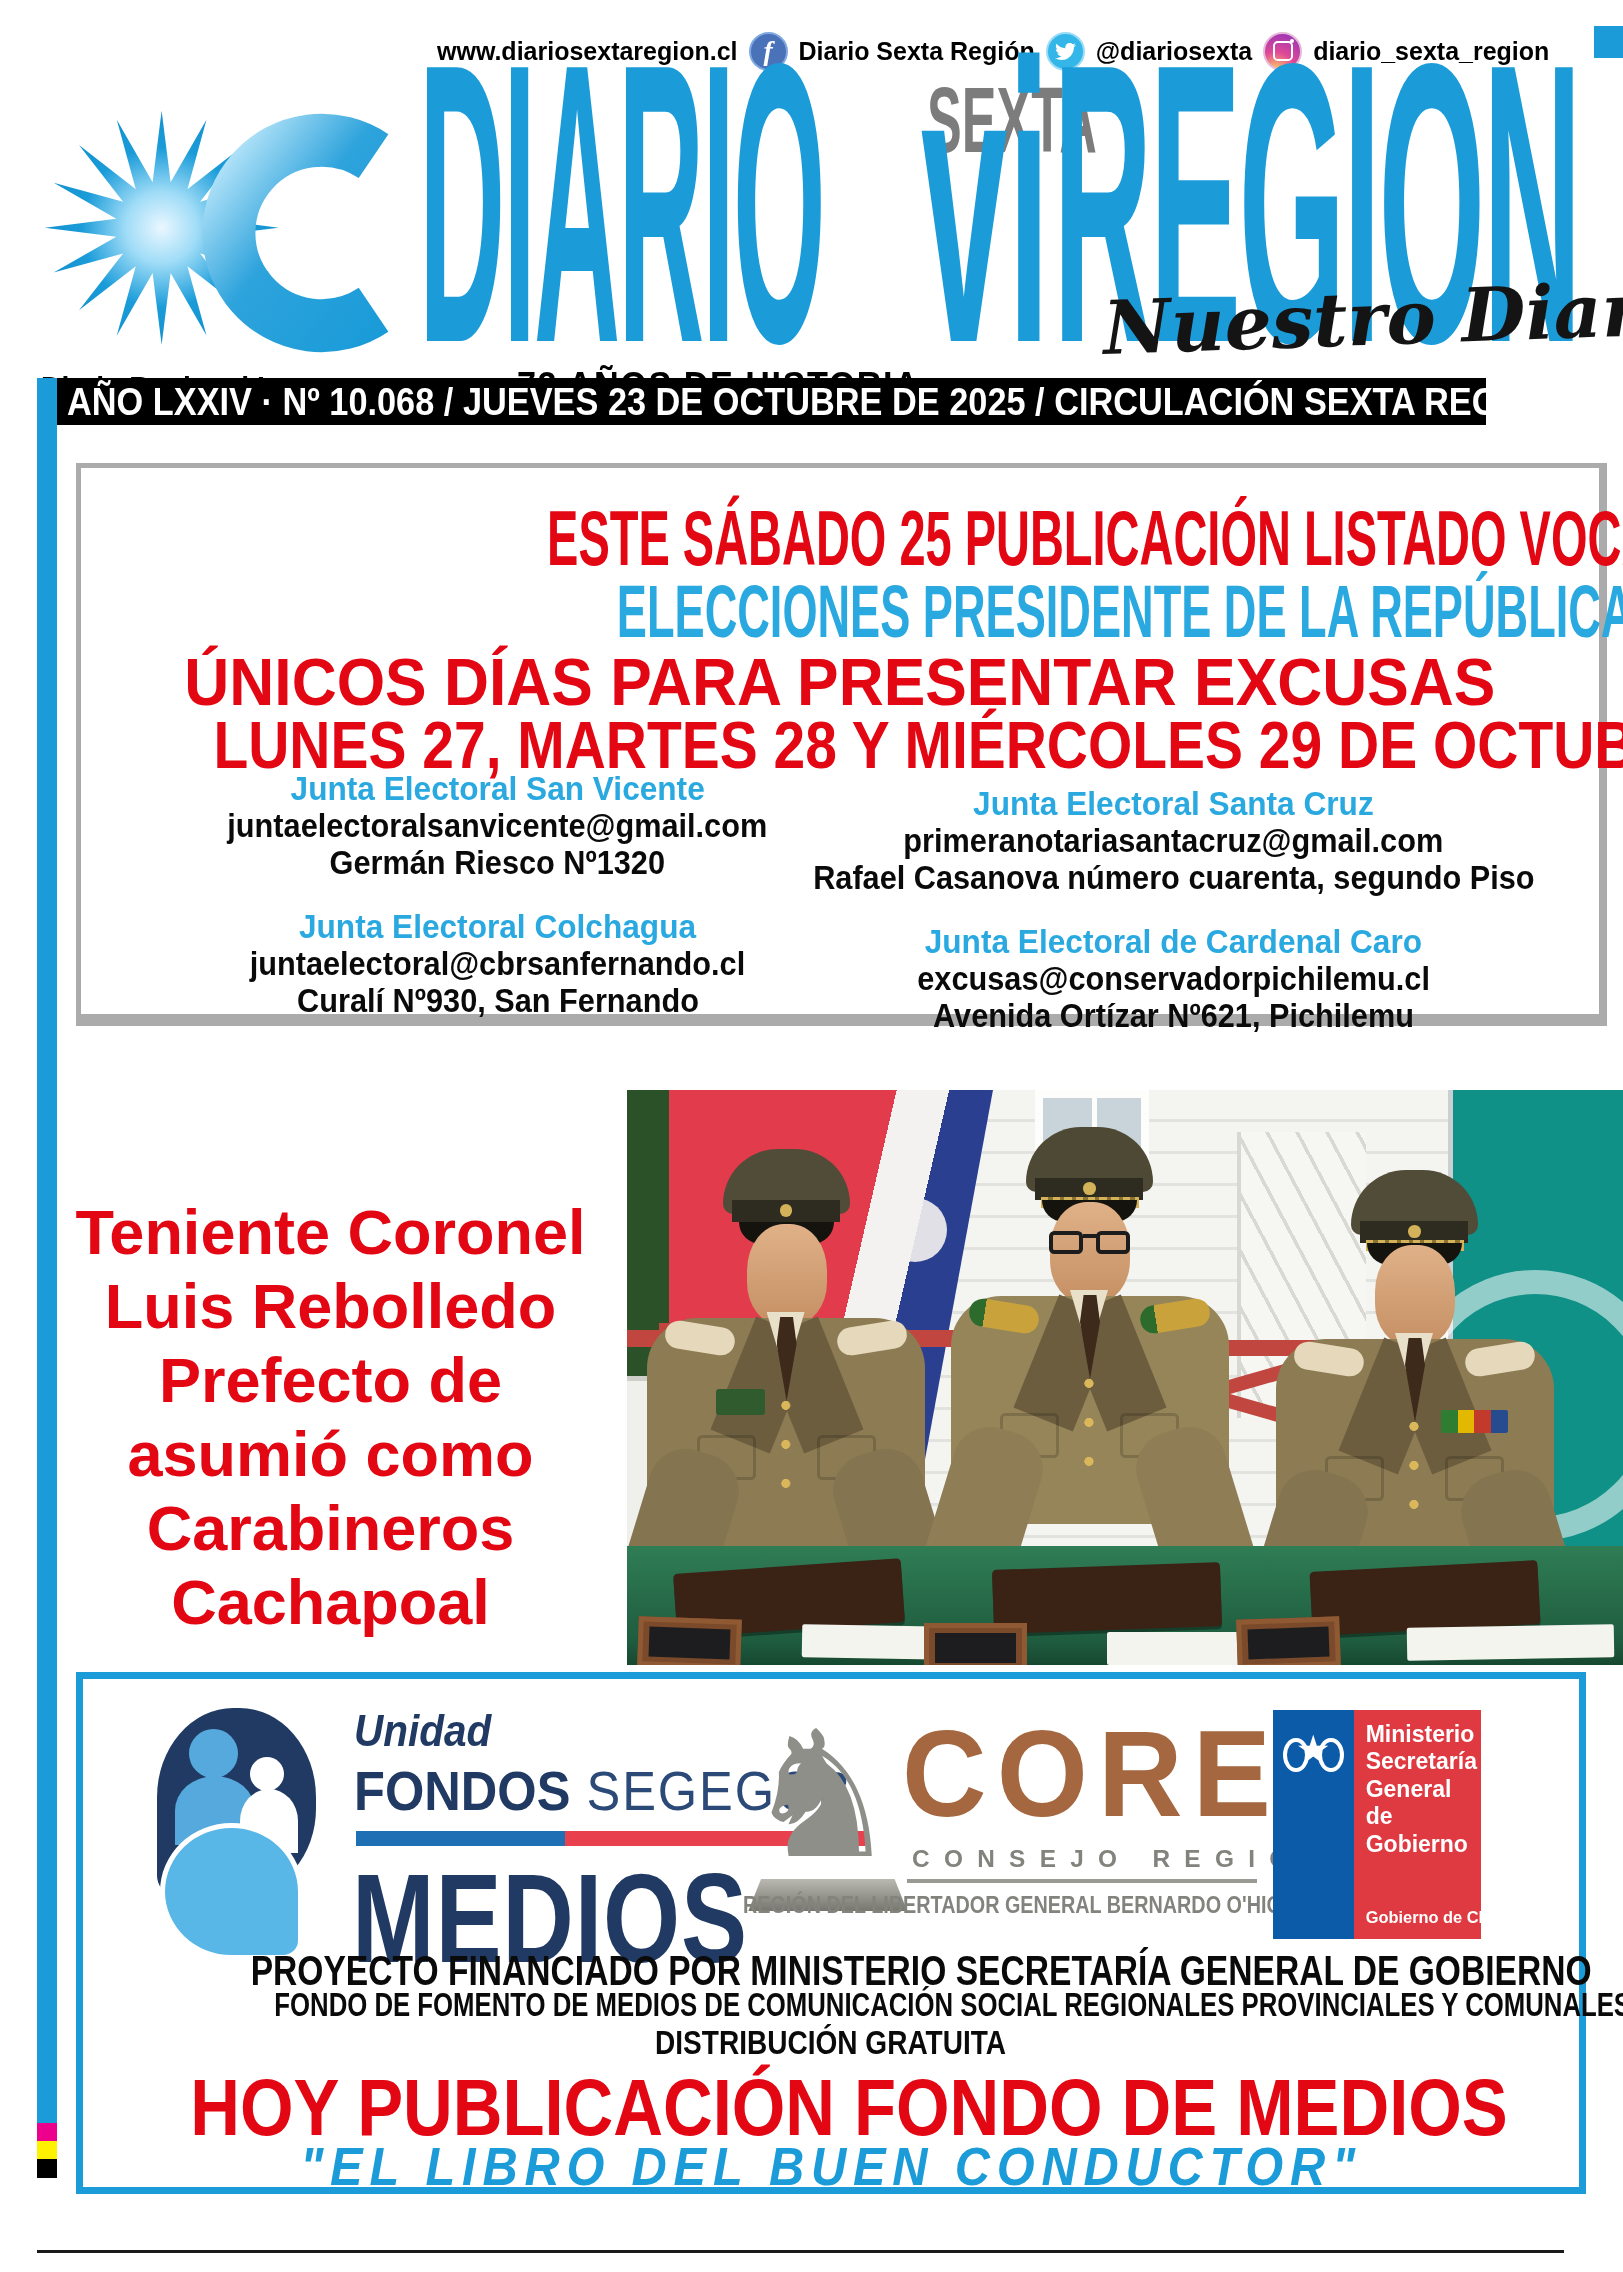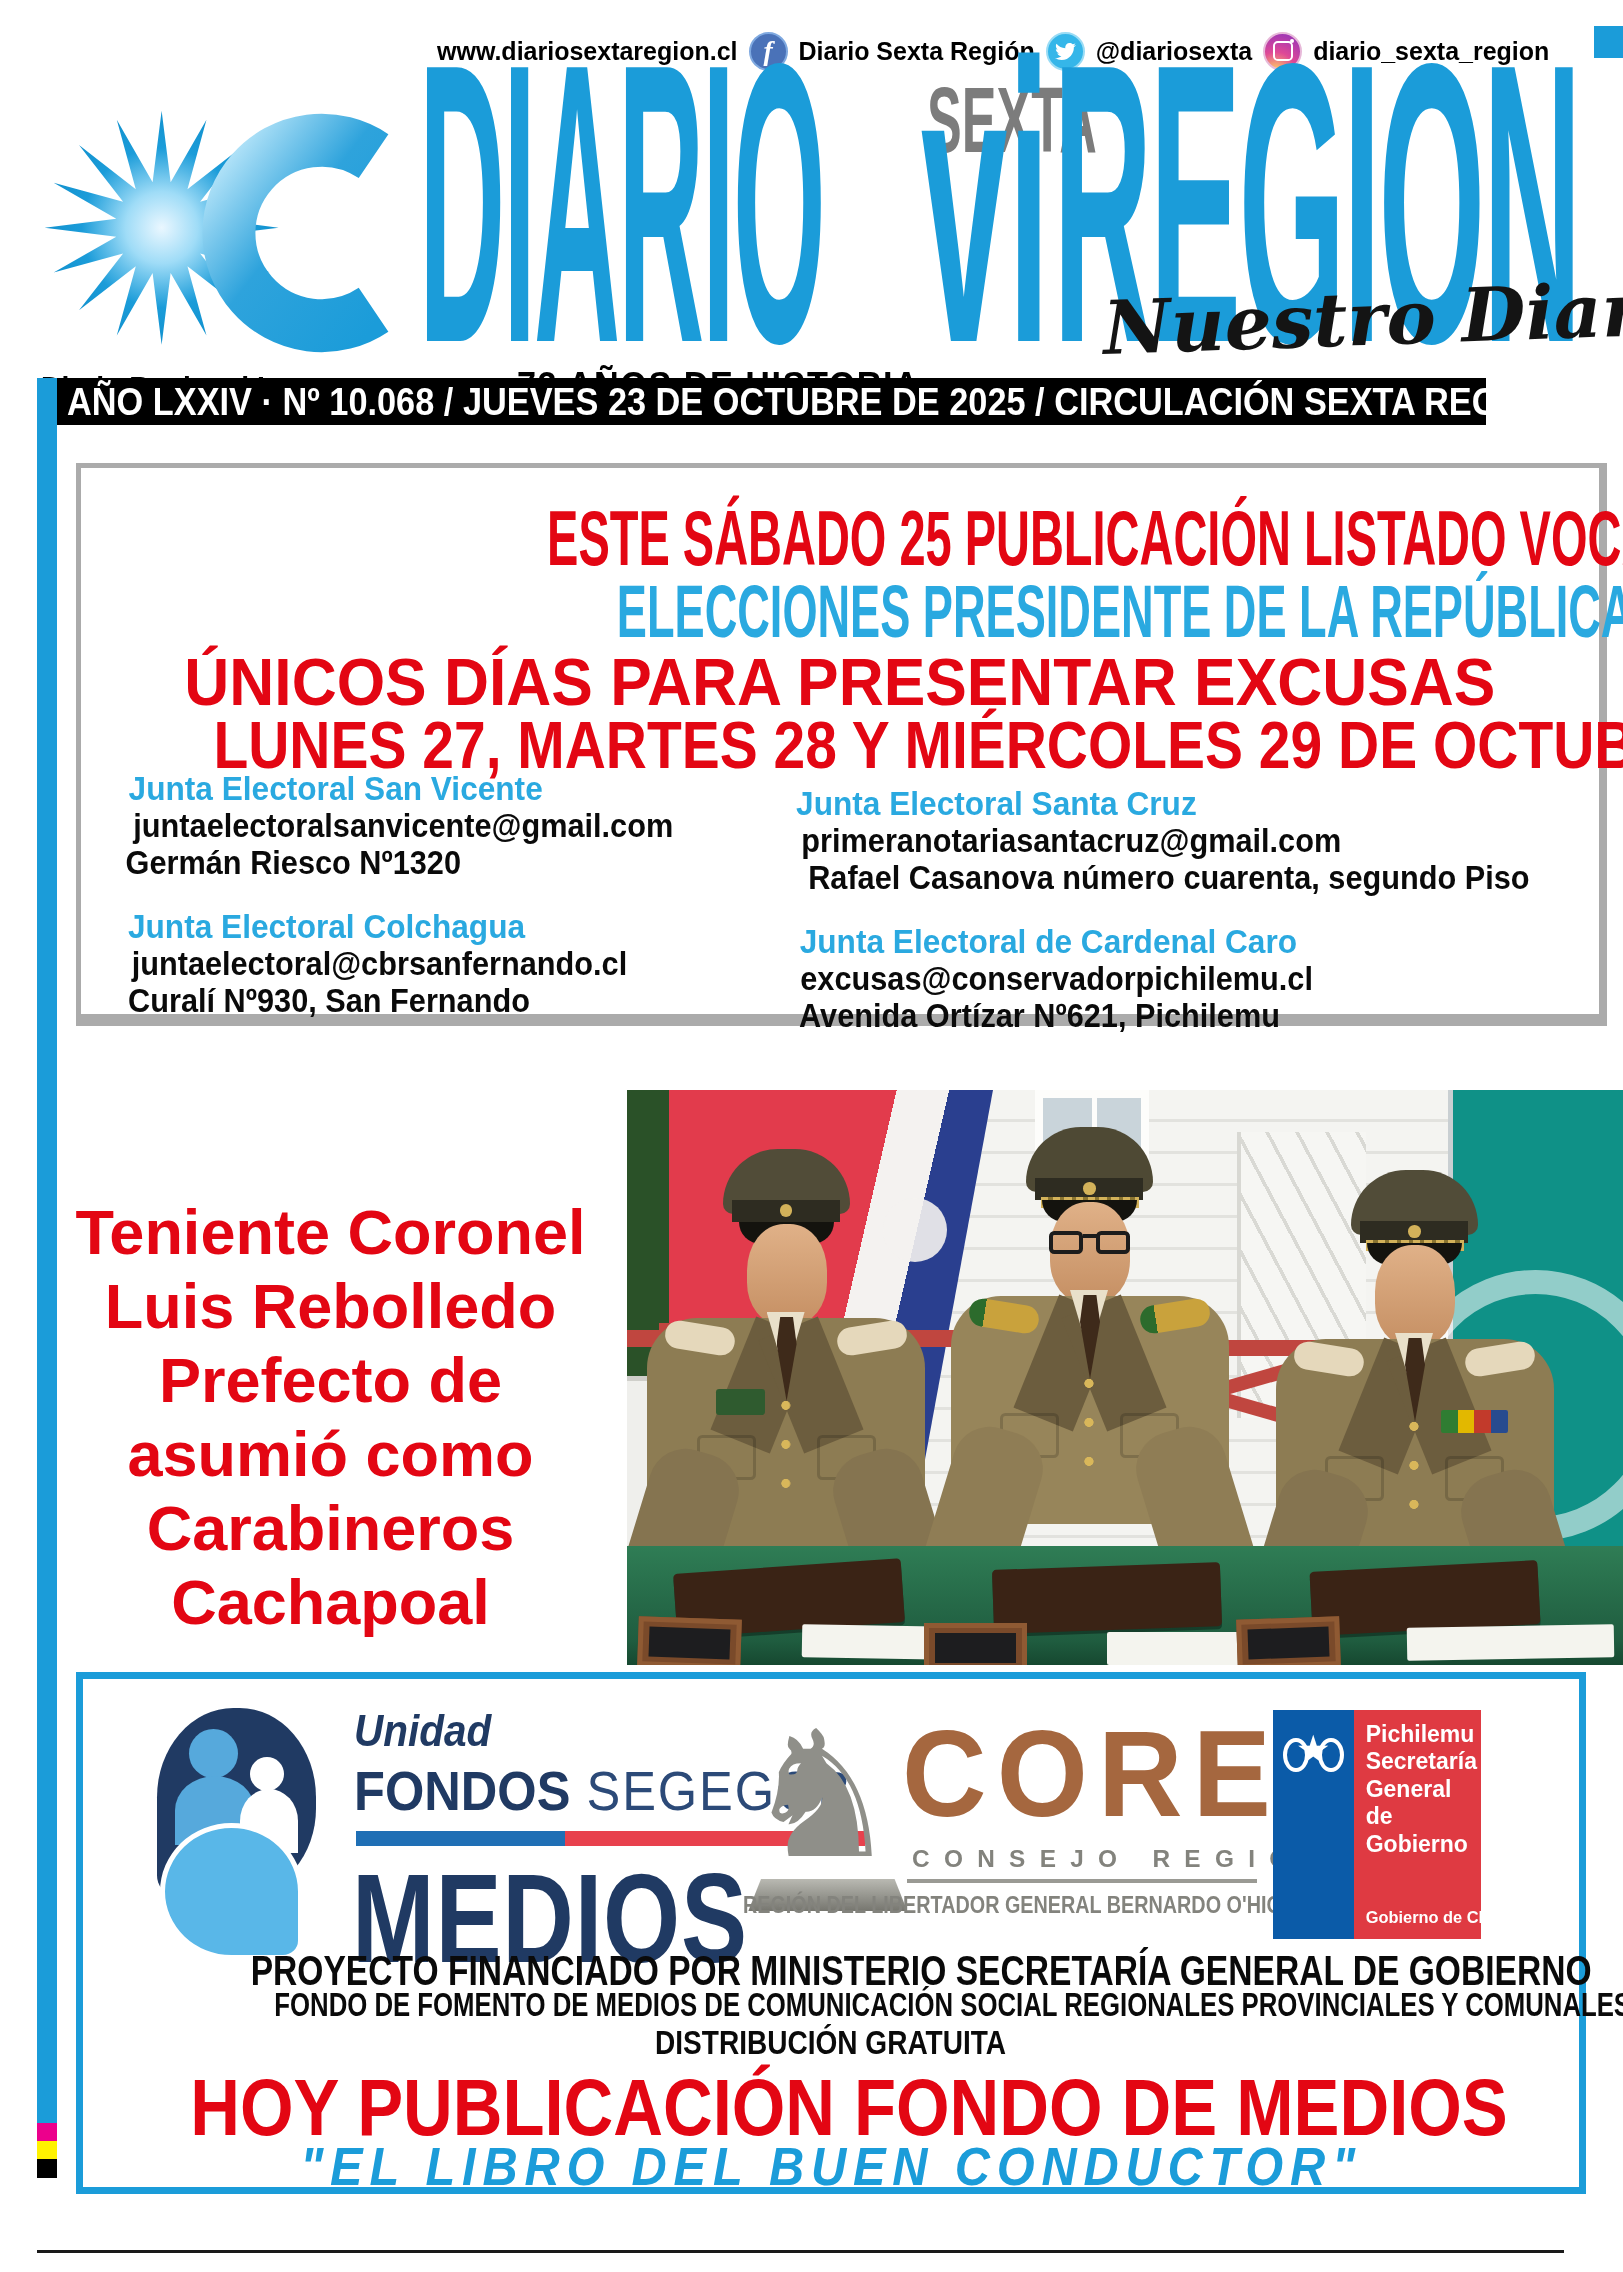--- a/index.html
+++ b/index.html
@@ -57,21 +57,21 @@
   .el1 .cx{transform:scaleX(.61);}
   .el2{top:101px;font-size:74px;font-weight:bold;color:#2aa9e0;}
   .el2 .cx{transform:scaleX(.61);}
   .el3{top:175px;font-size:67px;font-weight:bold;color:#e30613;}
   .el3 .cx{transform:scaleX(.93);}
   .el4{top:238px;font-size:67px;font-weight:bold;color:#e30613;}
   .el4 .cx{transform:scaleX(.85);}
   .jcol{position:absolute;display:flex;flex-direction:column;gap:25.5px;}
   .jcol1{left:32px;top:301px;width:769px;}
   .jcol2{left:700px;top:316px;width:785px;}
-  .junta{text-decoration:underline;}
+  .junta{text-align:center;text-decoration:underline;}
   .junta .jt{font-size:34px;line-height:38px;font-weight:bold;color:#2aa9e0;}
   .junta .je,.junta .ja{font-size:33px;line-height:37px;font-weight:bold;color:#0a0a0a;}
   .junta .nw.cx{transform:scaleX(.93);}
 
   
   .headline{left:47px;top:1159px;width:567px;text-align:center;color:#e30613;
             font-size:63px;line-height:74px;font-weight:bold;margin-top:36px;}
 
   
   .photo{left:627px;top:1090px;width:997px;height:575px;background:#ececea;overflow:hidden;}
@@ -447,21 +447,21 @@
       <div class="core-rule"></div>
       <div class="core-region nw">REGIÓN DEL LIBERTADOR GENERAL BERNARDO O'HIGGINS</div>
     </div>
 
     <div class="min">
       <div class="min-blue">
         <div class="min-crest">★</div>
       </div>
       <div class="min-red">
         <div class="mtxt">
-          <div>Pichilemu</div>
+          <div>Ministerio</div>
           <div>Secretaría</div>
           <div>General de</div>
           <div>Gobierno</div>
         </div>
         <div class="mfoot">Gobierno de Chile</div>
       </div>
     </div>
 
     <div class="line fl1"><span class="cx nw">PROYECTO FINANCIADO POR MINISTERIO SECRETARÍA GENERAL DE GOBIERNO</span></div>
     <div class="line fl2"><span class="cx nw">FONDO DE FOMENTO DE MEDIOS DE COMUNICACIÓN SOCIAL REGIONALES PROVINCIALES Y COMUNALES</span></div>

